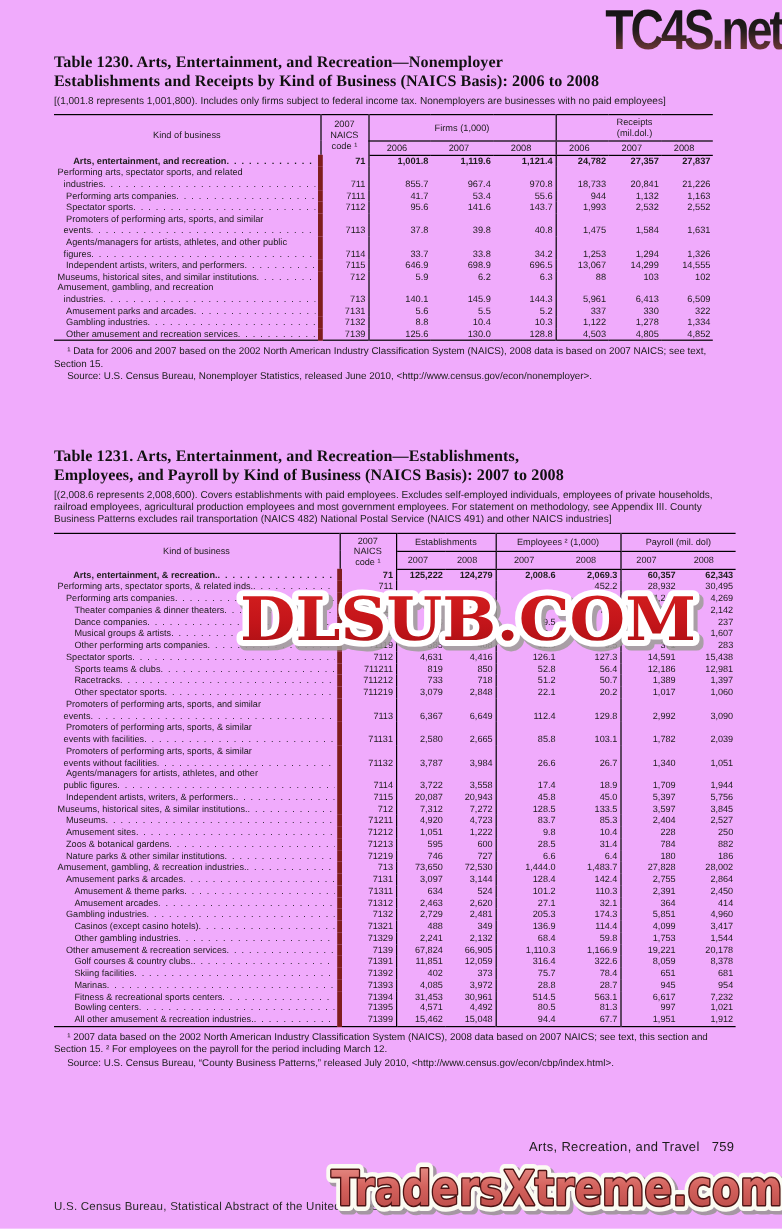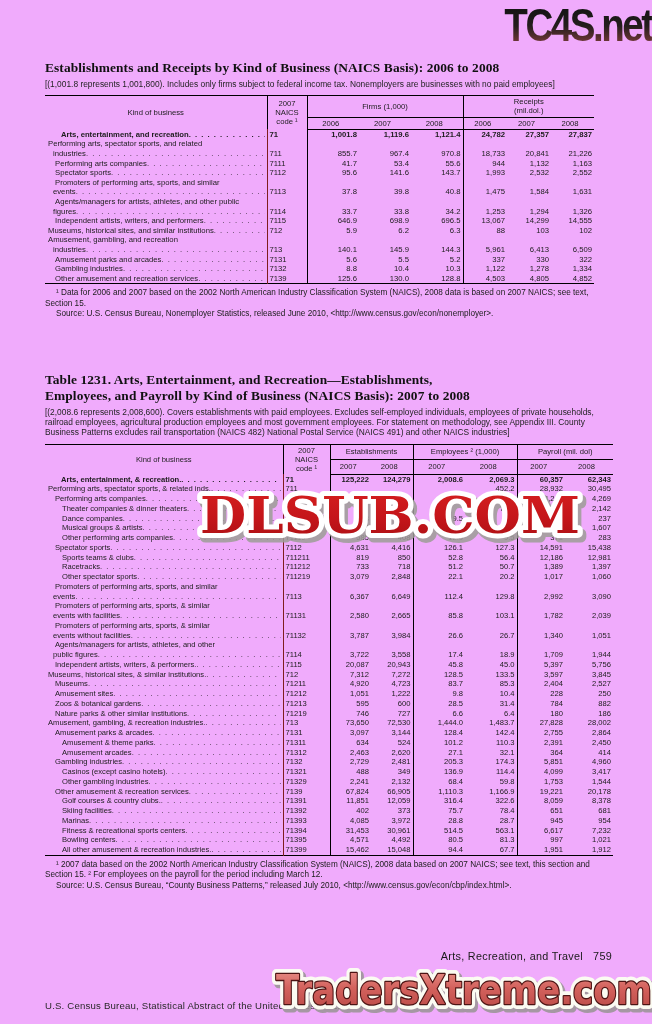--- a/index.html
+++ b/index.html
@@ -30,21 +30,21 @@
     font-weight:normal; text-align:center; vertical-align:middle;
     padding:1px 0; line-height:9.2px; white-space:pre-line;
   }
   table.stat thead tr:last-child th{border-bottom:1.2px solid #000; text-align:center; padding-right:5px;}
   table.stat th.grp{border-bottom:1px solid #000;}
   table.stat th.naics{border-left:1px solid #000; border-right:1px solid #000;}
   table.stat td{
     padding:0 2px; vertical-align:bottom; white-space:nowrap; line-height:9.6px;
   }
   #t1231 td{line-height:9.75px;}
-  td.code{border-left:1px solid #7f1d1d; border-right:1px solid #000; text-align:left; padding-left:4px;}
+  td.code{border-left:4px solid #7f1d1d; border-right:1px solid #000; text-align:right; padding-left:4px;}
   td.num{text-align:right; padding-right:5px;}
   #t1230 .n3, #t1230 th.g2, #t1230 th.y3{border-left:1px solid #000;}
   #t1231 .n2, #t1231 .n4, #t1231 th.g2, #t1231 th.g3,
   #t1231 th.y2, #t1231 th.y4{border-left:1px solid #000;}
   tr.bold{font-weight:bold;}
   td.lbl{overflow:hidden;}
   .l2{display:flex; align-items:baseline;}
   .l2 .txt{white-space:nowrap;}
   .l2.cont{padding-left:6px;}
   .dots{flex:1 1 auto; overflow:hidden; white-space:nowrap; min-width:4px; letter-spacing:1px;}
@@ -78,21 +78,21 @@
   svg text{font-weight:bold;}
 </style>
 </head>
 <body>
 
 <div class="page">
 
   <div class="wm-top">TC4S.net</div>
 
   <div class="sec" style="top:44px;">
-    <h1 class="tbl-title"><br><span>Establishments and Receipts by Kind of Business (NAICS Basis): 2006 to 2008</span></h1>
+    <h1 class="tbl-title"><span>Table 1230. Arts, Entertainment, and Recreation—Nonemployer</span><br><span>Establishments and Receipts by Kind of Business (NAICS Basis): 2006 to 2008</span></h1>
     <p class="bracket-note">[(1,001.8 represents 1,001,800). Includes only firms subject to federal income tax. Nonemployers are businesses with no paid employees]</p>
 
     <table class="stat" id="t1230">
       <colgroup>
         <col style="width:222px">
           <col style="width:40px">
         <col style="width:52px">
           <col style="width:52px">
           <col style="width:52px">
         <col style="width:44px">

